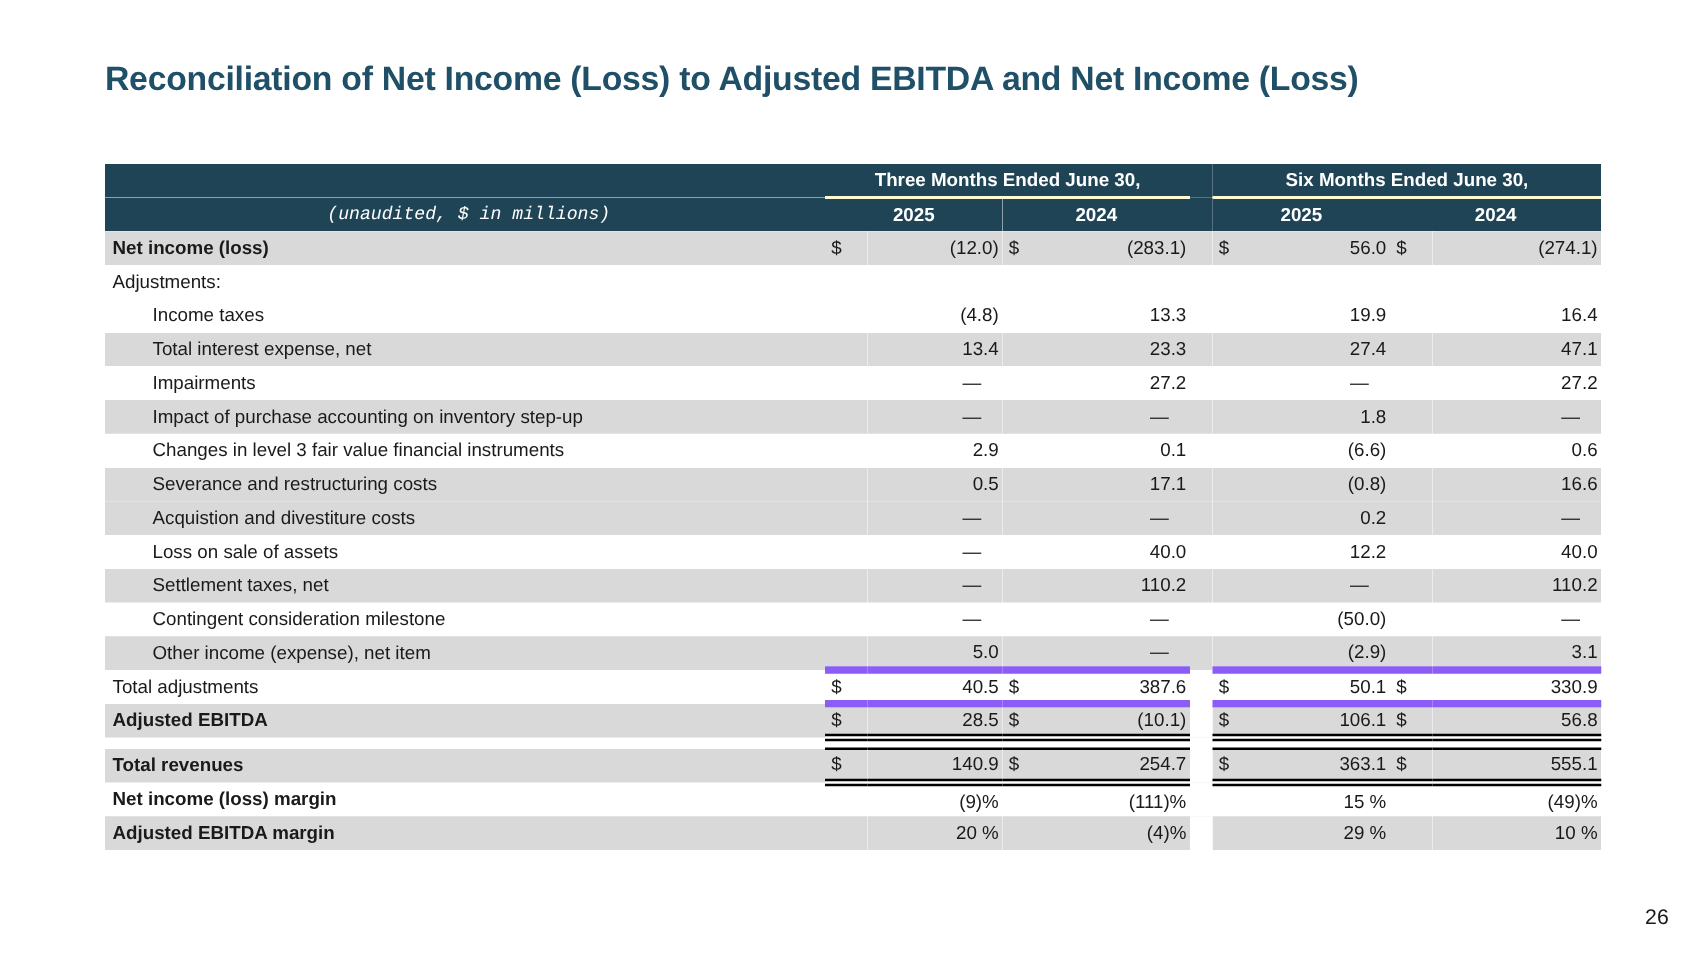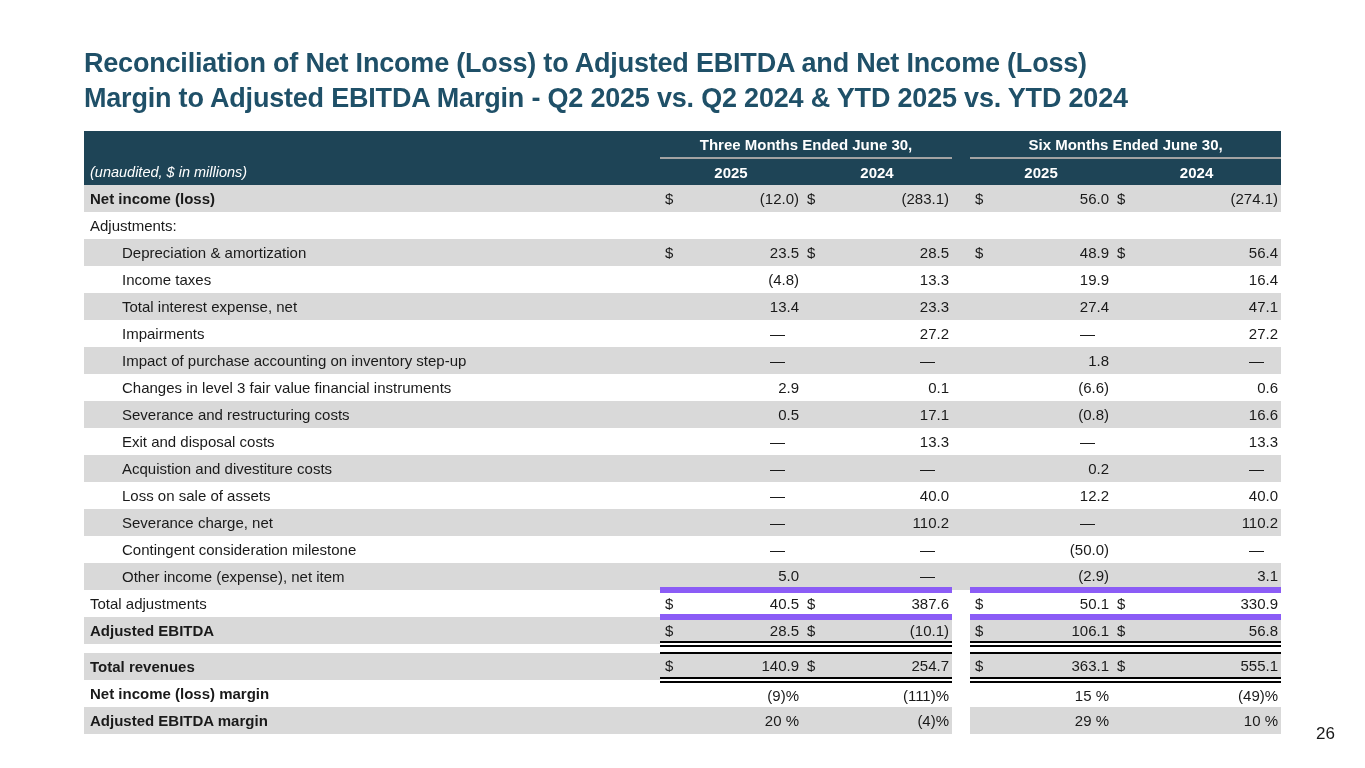--- a/index.html
+++ b/index.html
@@ -19,22 +19,22 @@
   }
   .fin-table {
     position:absolute; left:84px; top:131px;
     width:1197px;
     border-collapse:collapse; table-layout:fixed;
     font-size:15px; color:#1a1a1a;
   }
   .fin-table td, .fin-table th { padding:0; vertical-align:middle; overflow:hidden; white-space:nowrap; }
   thead tr { height:27px; background:var(--header-bg,#1e4456); color:#ffffff; }
   thead th { font-weight:bold; font-size:15px; text-align:center; }
-  th.group-h { border-bottom:2px solid #a3a3a3; }
-  td.note { font-style:italic; font-weight:normal; text-align:left; padding-left:6px; font-size:14.5px; }
+  th.group-h { border-bottom:2px solid #fef9c3; }
+  td.note { font-style:italic; font-weight:normal; text-align:center; padding-left:6px; font-size:14.5px;font-family:Liberation Mono, monospace; }
   td.gutter-h { background:var(--header-bg,#1e4456); }
 
   tbody tr { height:27px; }
   tr.shaded { background:var(--row-shade,#d9d9d9); }
   tr.spacer { height:9px; background:#ffffff; }
   td.label { text-align:left; padding-left:6px; }
   td.label.bold { font-weight:bold; }
   td.label.indent { padding-left:38px; }
   td.cur { text-align:left; padding-left:5px; }
   td.val { text-align:right; padding-right:3px; }
@@ -50,21 +50,20 @@
     font-size:17px; color:#1a1a1a;text-align:right;
   }
 </style>
 </head>
 <body>
 
 <div class="slide">
 
   <div class="title">
     <div>Reconciliation of Net Income (Loss) to Adjusted EBITDA and Net Income (Loss)</div>
-    <div>Margin to Adjusted EBITDA Margin - Q2 2025 vs. Q2 2024 &amp; YTD 2025 vs. YTD 2024</div>
   </div>
 
   <table class="fin-table">
     <colgroup>
       <col style="width:576px">
       <col style="width:34px">
         <col style="width:108px">
       <col style="width:34px">
         <col style="width:116px">
       <col style="width:18px">
@@ -107,32 +106,20 @@
           <td class="cur num"></td>
           <td class="val num"></td>
           <td class="cur num"></td>
           <td class="val num"></td>
           <td class="gutter"></td>
           <td class="cur num"></td>
           <td class="val num"></td>
           <td class="cur num"></td>
           <td class="val num"></td>
         </tr>
-        <tr class="shaded">
-          <td class="label indent">Depreciation &amp; amortization</td>
-          <td class="cur num">$</td>
-          <td class="val num">23.5</td>
-          <td class="cur num">$</td>
-          <td class="val num">28.5</td>
-          <td class="gutter"></td>
-          <td class="cur num">$</td>
-          <td class="val num">48.9</td>
-          <td class="cur num">$</td>
-          <td class="val num">56.4</td>
-        </tr>
         <tr class="">
           <td class="label indent">Income taxes</td>
           <td class="cur num"></td>
           <td class="val num">(4.8)</td>
           <td class="cur num"></td>
           <td class="val num">13.3</td>
           <td class="gutter"></td>
           <td class="cur num"></td>
           <td class="val num">19.9</td>
           <td class="cur num"></td>
@@ -191,32 +178,20 @@
           <td class="cur num"></td>
           <td class="val num">0.5</td>
           <td class="cur num"></td>
           <td class="val num">17.1</td>
           <td class="gutter"></td>
           <td class="cur num"></td>
           <td class="val num">(0.8)</td>
           <td class="cur num"></td>
           <td class="val num">16.6</td>
         </tr>
-        <tr class="">
-          <td class="label indent">Exit and disposal costs</td>
-          <td class="cur num"></td>
-          <td class="val num dash">—</td>
-          <td class="cur num"></td>
-          <td class="val num">13.3</td>
-          <td class="gutter"></td>
-          <td class="cur num"></td>
-          <td class="val num dash">—</td>
-          <td class="cur num"></td>
-          <td class="val num">13.3</td>
-        </tr>
         <tr class="shaded">
           <td class="label indent">Acquistion and divestiture costs</td>
           <td class="cur num"></td>
           <td class="val num dash">—</td>
           <td class="cur num"></td>
           <td class="val num dash">—</td>
           <td class="gutter"></td>
           <td class="cur num"></td>
           <td class="val num">0.2</td>
           <td class="cur num"></td>
@@ -228,21 +203,21 @@
           <td class="val num dash">—</td>
           <td class="cur num"></td>
           <td class="val num">40.0</td>
           <td class="gutter"></td>
           <td class="cur num"></td>
           <td class="val num">12.2</td>
           <td class="cur num"></td>
           <td class="val num">40.0</td>
         </tr>
         <tr class="shaded">
-          <td class="label indent">Severance charge, net</td>
+          <td class="label indent">Settlement taxes, net</td>
           <td class="cur num"></td>
           <td class="val num dash">—</td>
           <td class="cur num"></td>
           <td class="val num">110.2</td>
           <td class="gutter"></td>
           <td class="cur num"></td>
           <td class="val num dash">—</td>
           <td class="cur num"></td>
           <td class="val num">110.2</td>
         </tr>

